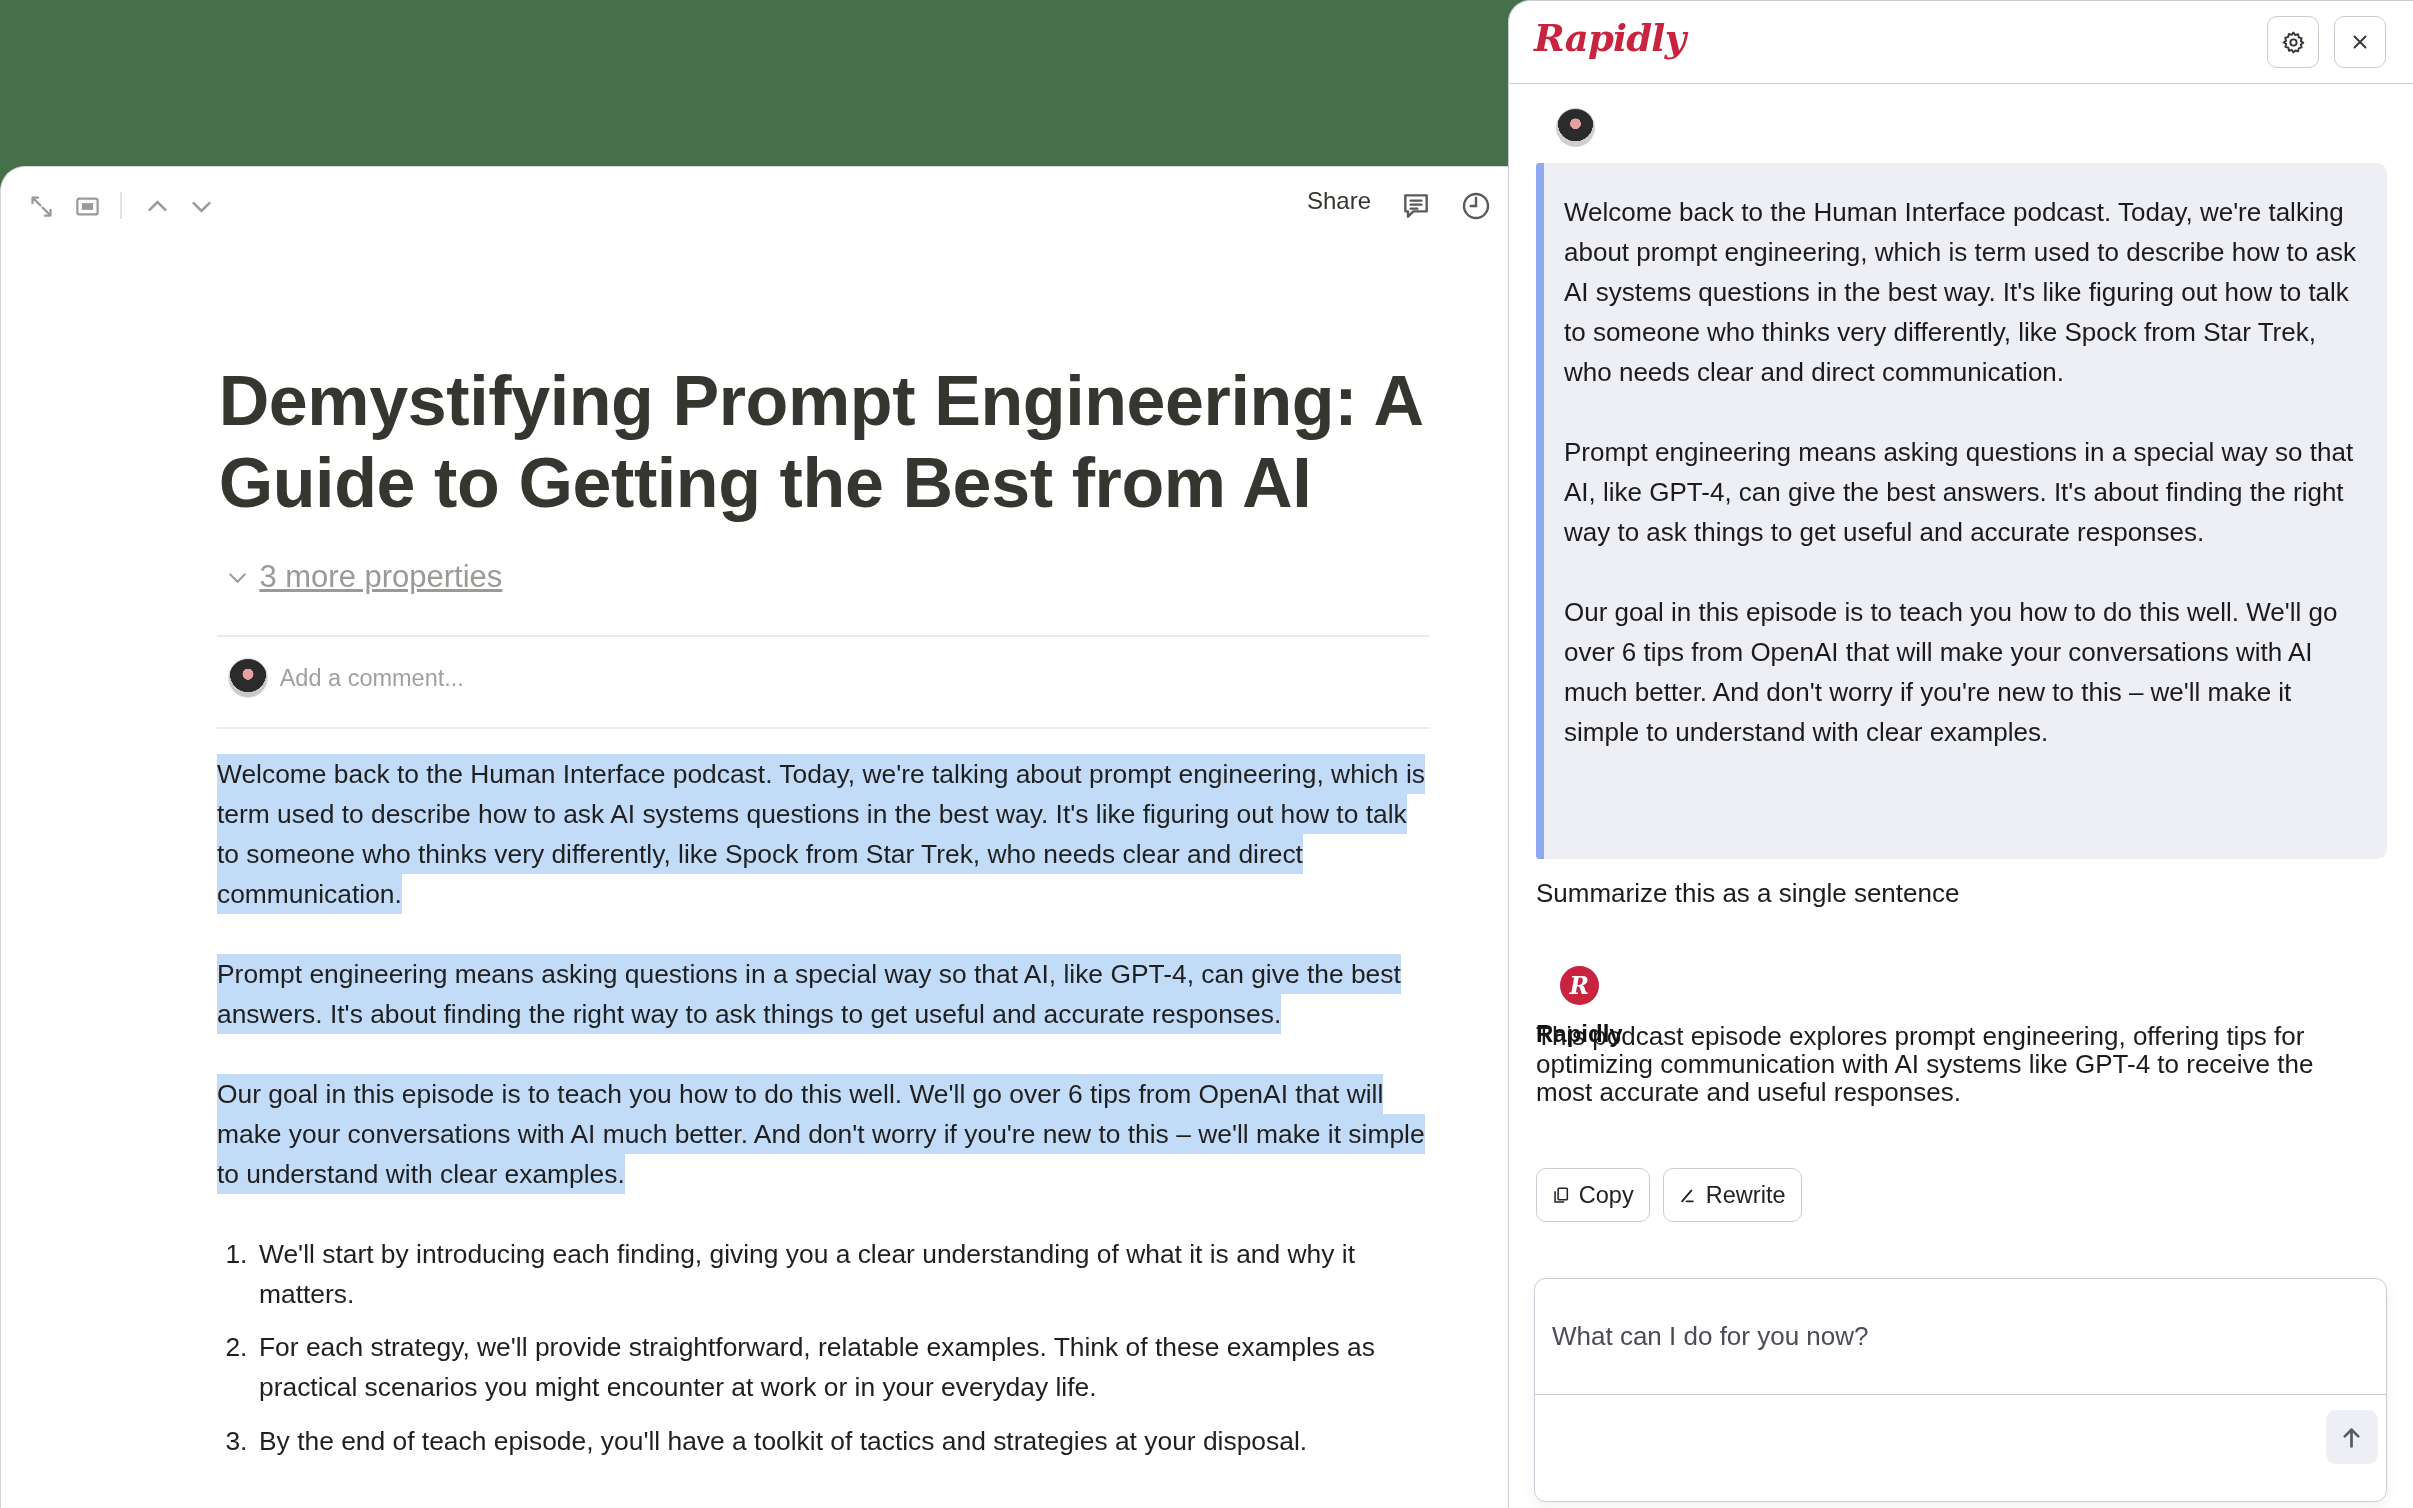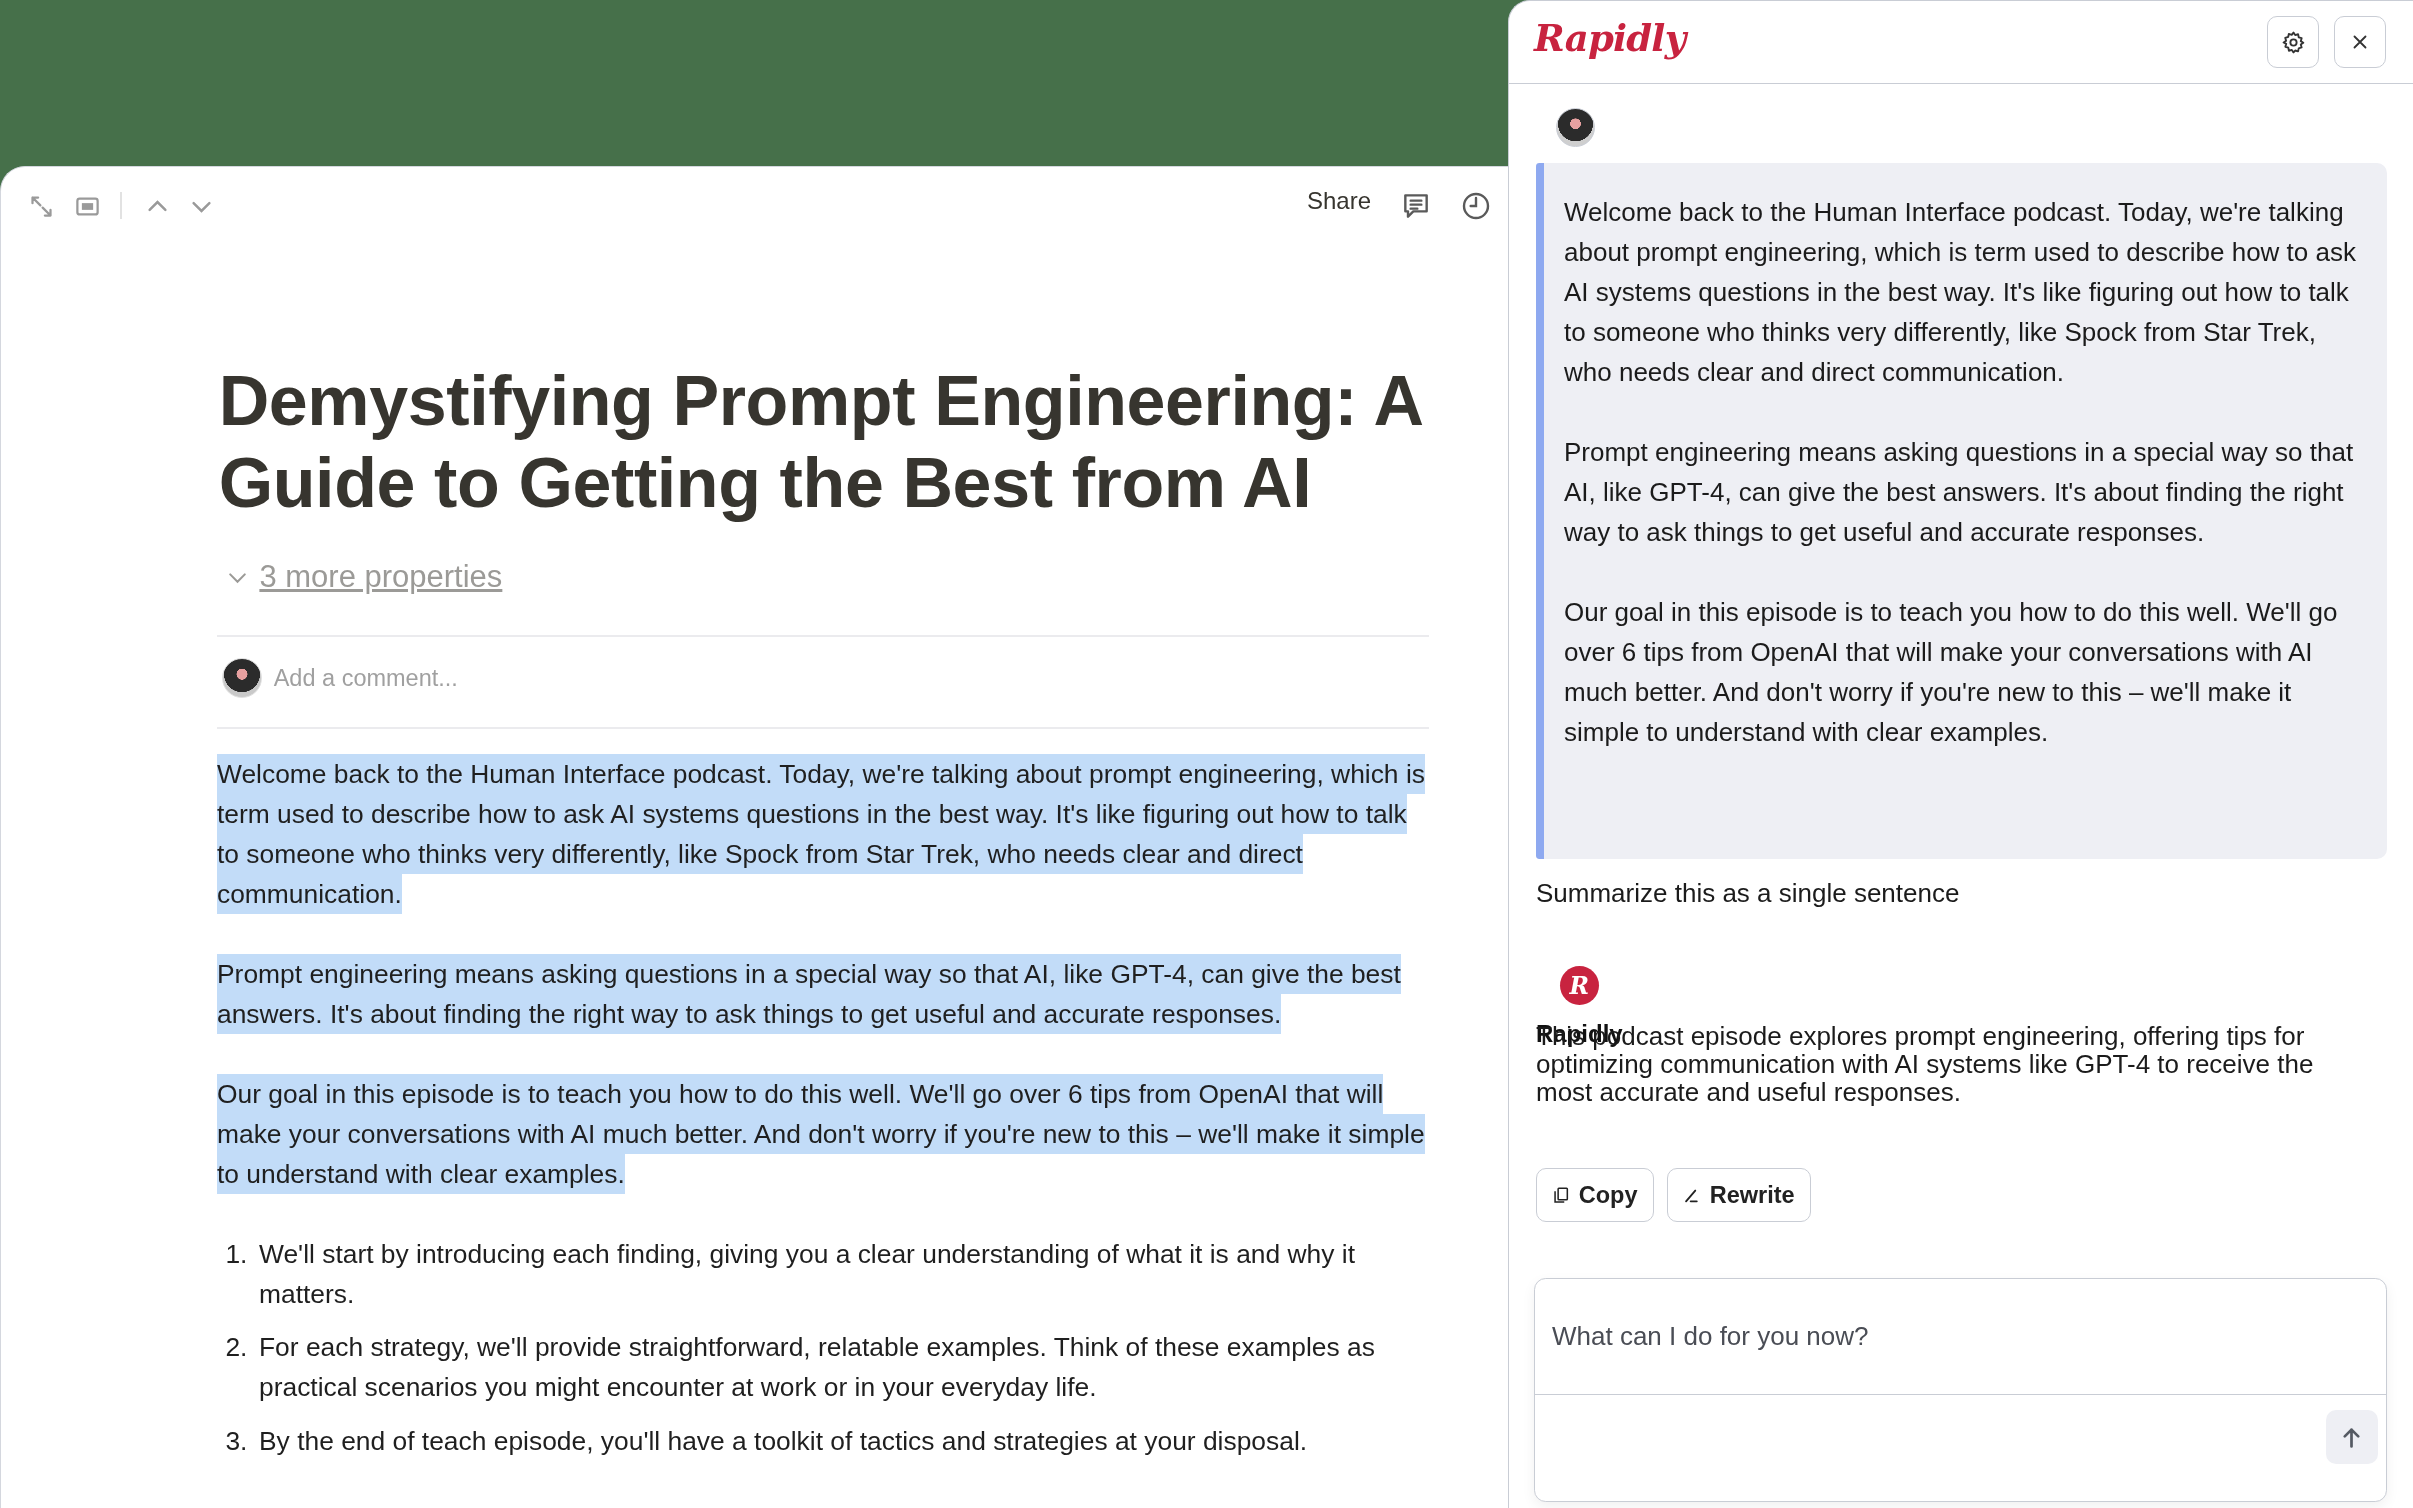--- a/index.html
+++ b/index.html
@@ -11,21 +11,21 @@
   .toolbar { position: absolute; left: 0; top: 0; width: 100%; height: 75px; }
   .tb-icon { position: absolute; top: 22px; width: 34px; height: 34px; display: flex; align-items: center; justify-content: center; color: #9a9a9a; cursor: pointer; }
   .tb-sep { position: absolute; left: 119px; top: 25px; width: 1.7px; height: 27px; background: #e2e2e2; }
   .share { position: absolute; left: 1306px; top: 20px; font-size: 24px; color: #37352f; cursor: pointer; }
   .tb-right { color: #5a5a5a; }
 
   .content { position: absolute; left: 216px; top: 0; width: 1215px; }
   .title { position: absolute; top: 193px; left: 1.7px; width: 1215px; font-size: 70px; font-weight: 700; line-height: 82px; color: #37352f; letter-spacing: -0.4px; }
   .props { position: absolute; top: 392px; left: 8.4px; display: flex; align-items: center; gap: 9px; color: #9b9a97; font-size: 31px; cursor: pointer; text-decoration: underline; }
   .divider { position: absolute; left: 0; width: 1212px; height: 1.7px; background: #ebebee; }
-  .comment { position: absolute; top: 491px; left: 5px; display: flex; align-items: center; gap: 11.7px; }
+  .comment { position: absolute; top: 491px; left: 11px; display: flex; align-items: center; gap: 11.7px; }
   .avatar-sm { width: 40px; height: 40px; border-radius: 50%; background: radial-gradient(circle at 50% 40%, #e7a0a0 0 18%, #2b2b2b 19% 60%, #c9c9c9 61%); border: 1.7px solid #e0e0e0; }
   .comment-ph { font-size: 23.5px; color: #a0a0a0; cursor: text; }
 
   .body-text { position: absolute; top: 587px; left: 0; width: 1215px; font-size: 26.4px; line-height: 40px; color: #1f1f1f; }
   .body-text p { margin-bottom: 40px; }
   .sel { background: #c2dcf8; box-decoration-break: clone; -webkit-box-decoration-break: clone; padding: 5px 0; }
   .list { list-style: none; counter-reset: li; }
   .list li { position: relative; padding-left: 42px; margin-bottom: 13.4px; counter-increment: li; }
   .list li::before { content: counter(li) "."; position: absolute; left: 8.4px; top: 0; }
 
@@ -37,21 +37,21 @@
 
   .msg-head { position: absolute; left: 27px; display: flex; align-items: center; gap: 15px; font-size: 24px; font-weight: 700; color: #111; flex-direction: column; }
   .avatar-md { width: 39px; height: 39px; border-radius: 50%; background: radial-gradient(circle at 50% 40%, #e7a0a0 0 18%, #2b2b2b 19% 60%, #cfcfcf 61%); border: 1.7px solid #c9cdd5; }
   .r-logo { width: 39px; height: 39px; border-radius: 50%; background: #c8233f; color: #fff; display: flex; align-items: center; justify-content: center; font-family: "DejaVu Serif", serif; font-style: italic; font-weight: 700; font-size: 23.5px; }
 
   .quote { position: absolute; left: 27px; top: 162px; width: 851px; height: 696px; background: #eeeff4; border-left: 8.4px solid #8ea9f0; border-radius: 3.4px 10px 10px 3.4px; padding: 28.5px 20px 0 20px; font-size: 26px; line-height: 40px; color: #1b1b1b; }
   .quote p { margin-bottom: 40px; }
   .prompt { position: absolute; left: 27px; top: 877px; font-size: 26px; color: #1b1b1b; }
   .answer { position: absolute; left: 27px; top: 1021px; width: 838px; font-size: 26px; line-height: 28px; color: #1b1b1b; }
   .actions { position: absolute; left: 27px; top: 1167px; display: flex; gap: 13.4px; }
-  .act-btn { height: 54px; padding: 0 15px; border: 1.7px solid #c9cdd5; border-radius: 10px; display: flex; align-items: center; gap: 8.4px; font-size: 23.5px; font-weight: 700; color: #222; background: #fff; cursor: pointer; }
+  .act-btn { height: 54px; padding: 0 15px; border: 1.7px solid #c9cdd5; border-radius: 10px; display: flex; align-items: center; gap: 8.4px; font-size: 23.5px; font-weight: 400; color: #222; background: #fff; cursor: pointer; }
 
   .composer { position: absolute; left: 25px; top: 1277px; width: 853px; height: 224px; border: 1.7px solid #c9cdd5; border-radius: 11.7px; background: #fff; box-shadow: 0 5px 13.4px rgba(0,0,0,0.06); }
   .composer-input { position: absolute; left: 0; top: 0; width: 100%; height: 116px; border: none; border-bottom: 1.7px solid #c9cdd5; border-radius: 11.7px 11.7px 0 0; padding: 23.5px 17px; font-size: 26px; font-family: "Liberation Sans", sans-serif; color: #333; outline: none; background: transparent; }
   .composer-input::placeholder { color: #4a4d55; }
   .send { position: absolute; right: 8.4px; top: 131px; width: 52px; height: 54px; border-radius: 10px; background: #eeeff4; display: flex; align-items: center; justify-content: center; color: #555a63; cursor: pointer; }
 </style>
 </head>
 <body>
 
 <div class="doc">

